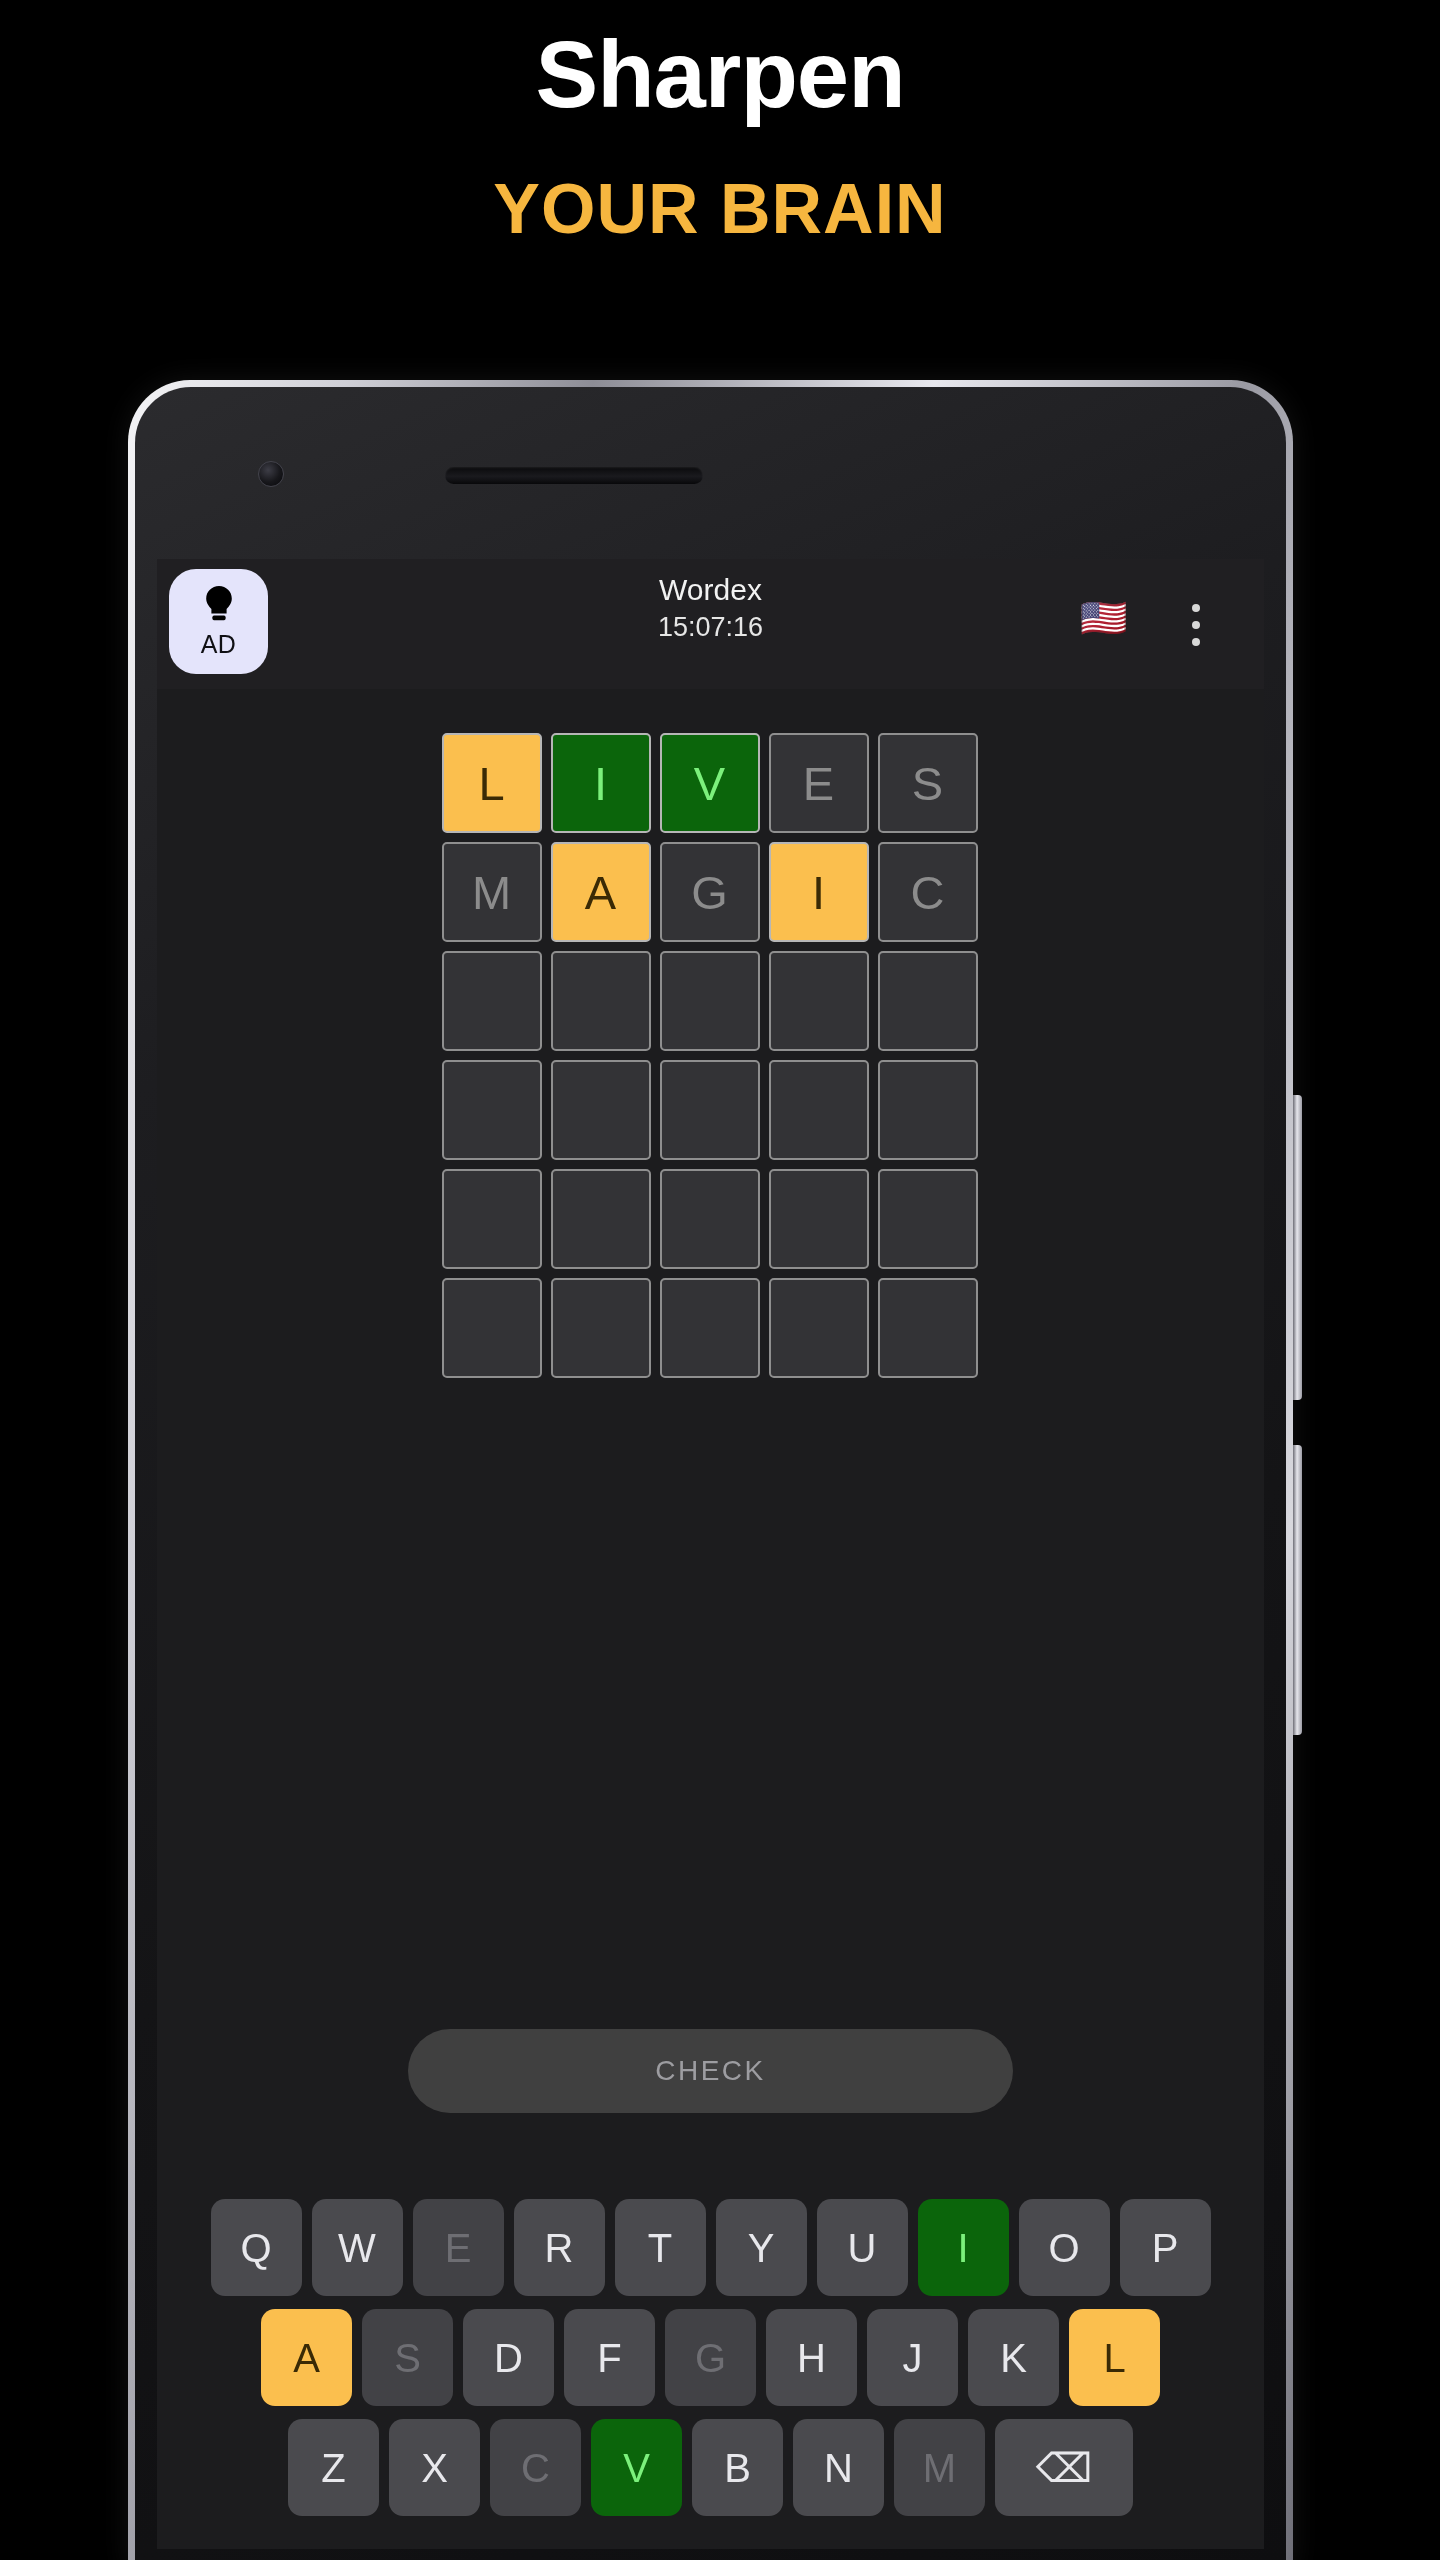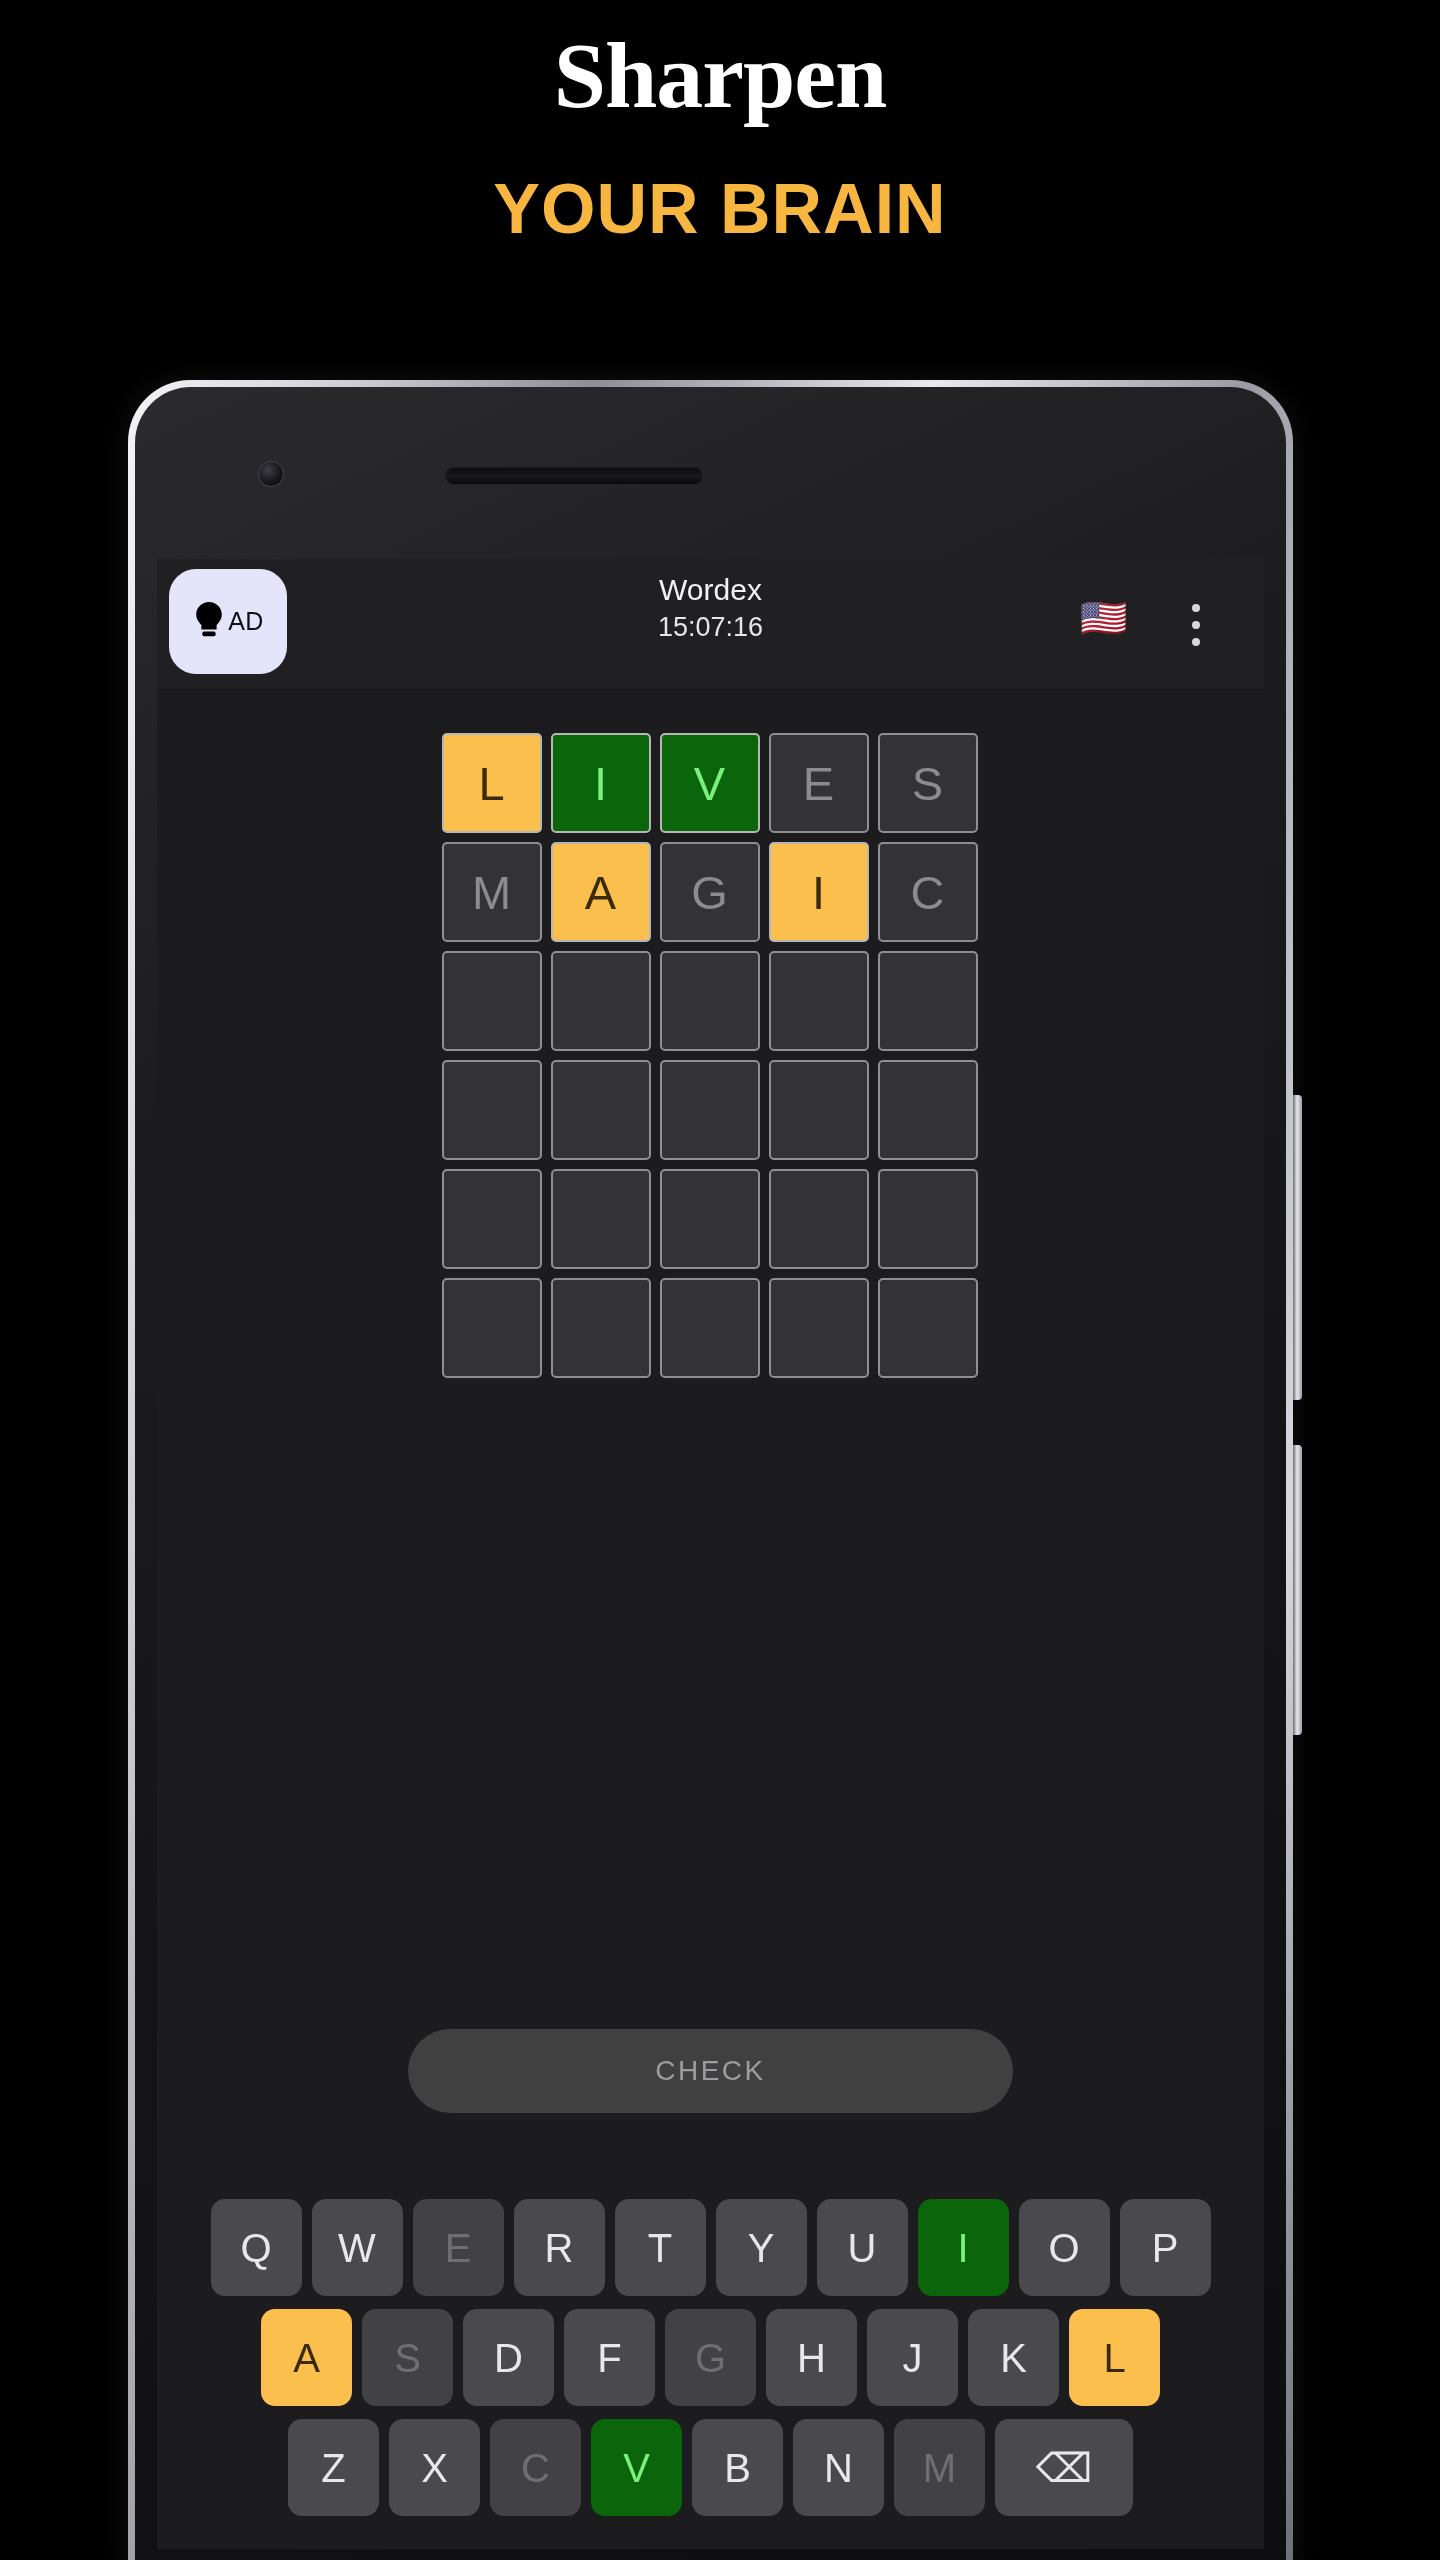--- a/index.html
+++ b/index.html
@@ -24,21 +24,20 @@
     height: 370px;
     text-align: center;
   }
   .promo-line1 {
     font-size: 94px;
     font-weight: bold;
     color: #FFFFFF;
     letter-spacing: -1px;
     line-height: 1;
     padding-top: 28px;
-    font-family: Liberation Serif, serif;
   }
   .promo-line2 {
     font-size: 70px;
     font-weight: bold;
     color: #F6B63F;
     letter-spacing: 1px;
     line-height: 1;
     padding-top: 52px;
   }
 
@@ -109,24 +108,25 @@
 
   
   .appbar {
     position: relative;
     height: 130px;
     background: #201f22;
   }
   .ad-button {
     position: absolute;
     left: 12px; top: 10px;
-    width: 118px; height: 105px;
+    width: 99px; height: 105px;
     border-radius: 27px;
     background: #E4E4FB;
     display: flex;
+    flex-direction: column;
     align-items: center;
     justify-content: center;
     gap: 2px;
     cursor: pointer;
   }
   .bulb-icon { display: block; }
   .ad-label {
     font-size: 25px;
     color: #101014;
     font-weight: normal;

